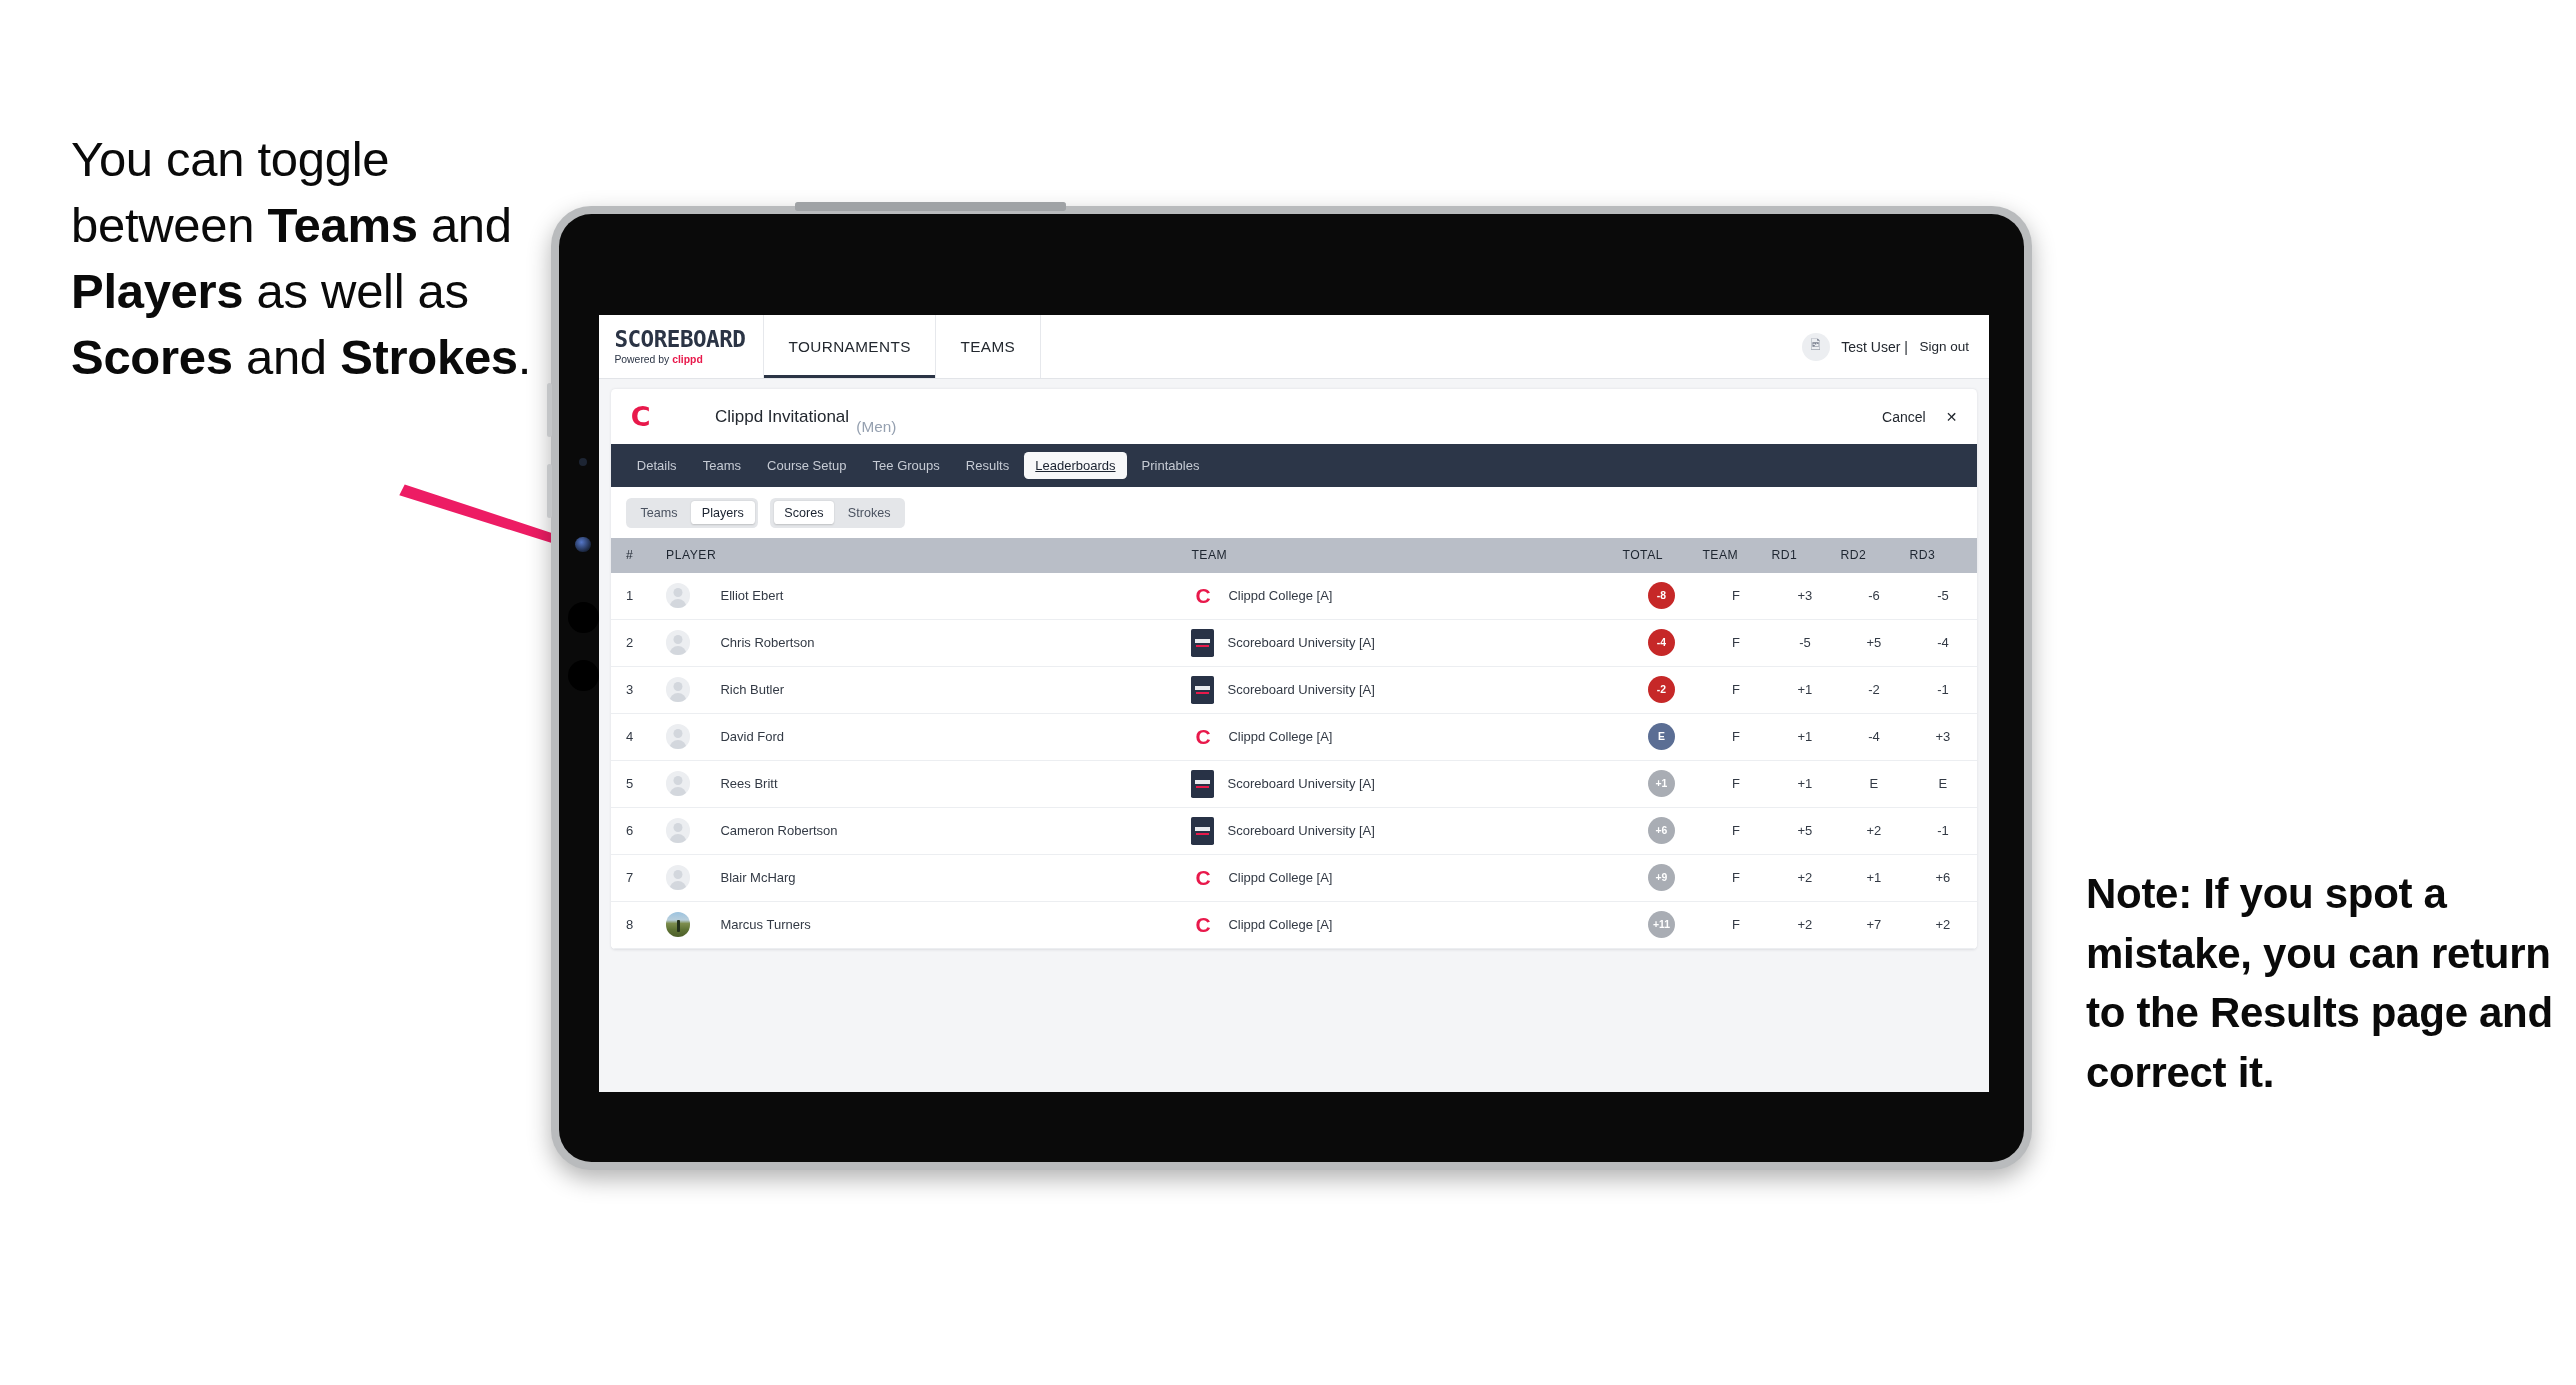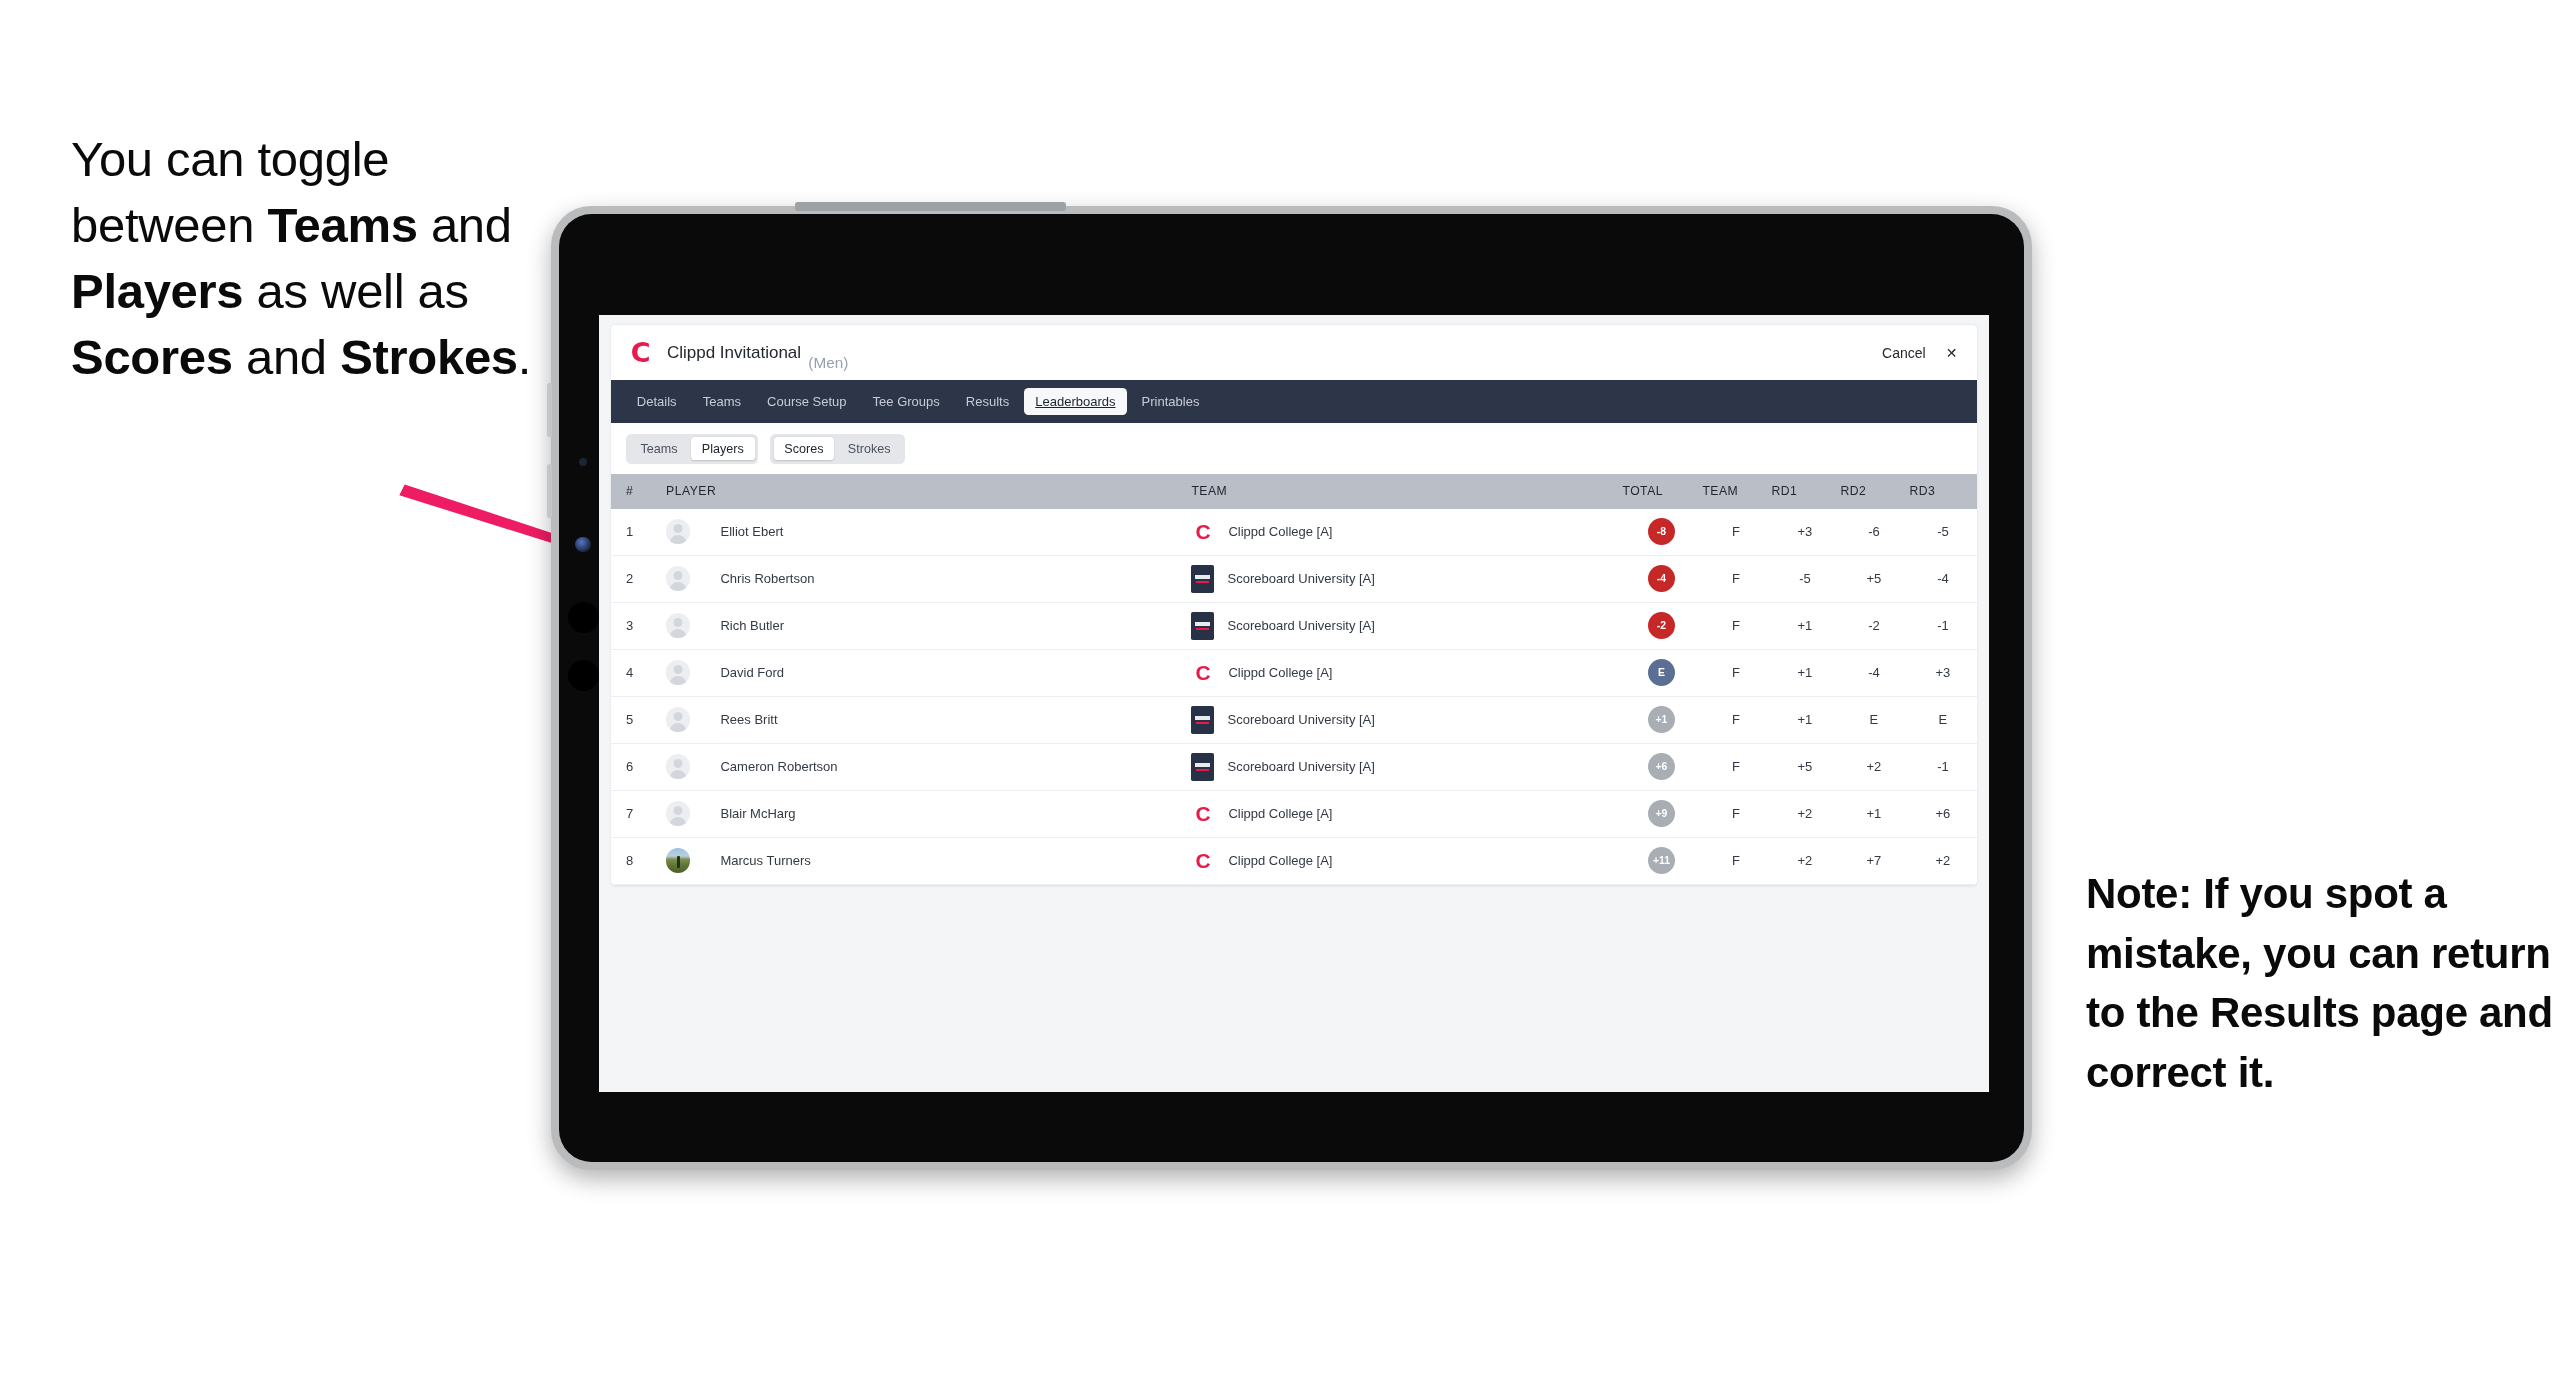--- a/index.html
+++ b/index.html
@@ -71,21 +71,21 @@
     display:flex;align-items:center;justify-content:center;color:#7b8290;font-size:12.6px;}
   .user-txt{font-size:14px;color:#23282f;}
   .signout{font-size:13.5px;color:#23282f;cursor:pointer;}
 
   
   .card{margin:10px 11.7px 0 11.7px;background:#fff;border-radius:4.5px;
     box-shadow:0 0.9px 2.7px rgba(16,24,40,.10);overflow:hidden;}
   .card-head{height:55px;display:flex;align-items:center;padding:0 20px;}
   .clogo{font-size:27px;font-weight:bold;color:#e8194b;line-height:1;
     font-family:"DejaVu Sans",sans-serif;margin-right:16.3px;}
-  .tourn-name{font-size:17px;color:#23282f;}
+  .tourn-name{font-size:17px;color:#23282f;margin-left:48px;}
   .tourn-gender{font-size:15.3px;color:#95a0b0;margin-left:7.2px;margin-top:20px;}
   .cancel{margin-left:auto;display:flex;align-items:center;gap:20px;font-size:14px;color:#23282f;cursor:pointer;}
 
   
   .subnav{background:#2c3648;height:43px;display:flex;align-items:center;padding:0 14.4px;gap:2.7px;}
   .subitem{font-size:13px;color:#c6cbd4;padding:6.3px 11.7px;border-radius:4.5px;cursor:pointer;}
   .subitem.active{background:#f7f8f9;color:#1b2330;font-weight:normal;text-decoration:underline;}
 
   
   .toggles{background:#fff;height:51px;display:flex;align-items:center;padding:0 15.3px;gap:11.7px;}
@@ -144,20 +144,33 @@
   <div class="tbtn b1"></div>
   <div class="tbtn b2"></div>
   <div class="tablet-inner">
     <div class="cam"></div>
     <div class="camdot"></div>
     <div class="holeA"></div>
     <div class="holeB"></div>
 
     <div class="screen">
 
+      <div class="appbar">
+        <div class="brand">
+          <div class="brand-title">SCOREBOARD</div>
+          <div class="brand-sub"><span>Powered by </span><i>clippd</i></div>
+        </div>
+        <div class="navtab active">TOURNAMENTS</div>
+        <div class="navtab">TEAMS</div>
+        <div class="appbar-right">
+          <div class="avatar-sm">🖻</div>
+          <div class="user-txt">Test User |</div>
+          <div class="signout">Sign out</div>
+        </div>
+      </div>
 
       <div class="card">
 
         <div class="card-head">
           <div class="clogo">C</div>
           <div class="tourn-name">Clippd Invitational</div>
           <div class="tourn-gender">(Men)</div>
           <div class="cancel">
             <span>Cancel</span>
             <span>✕</span>

